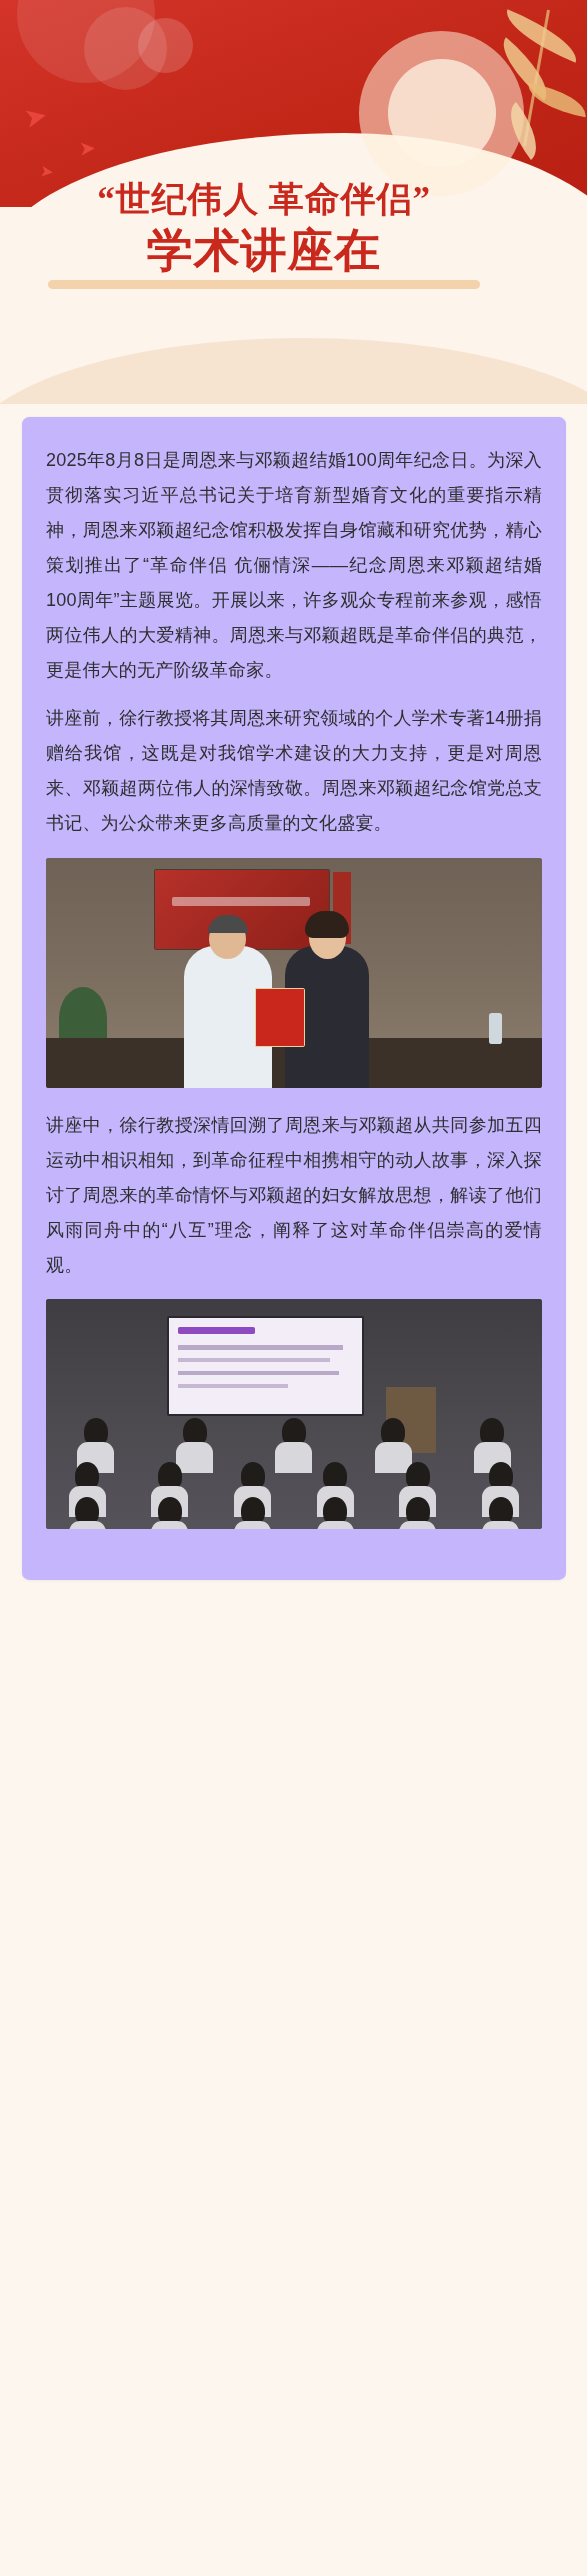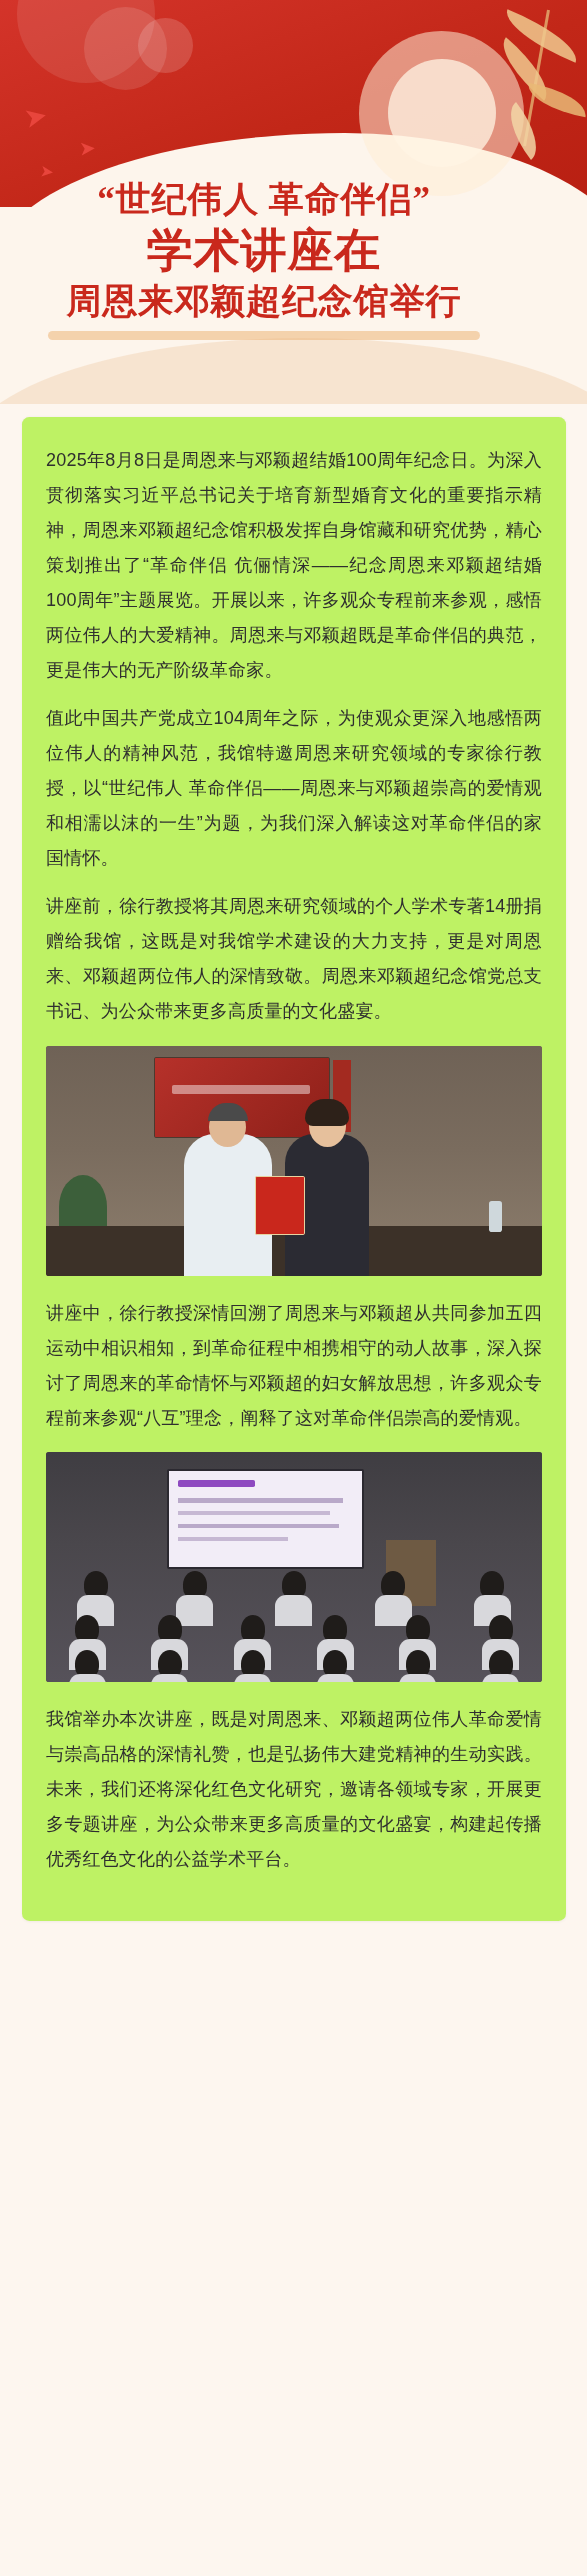--- a/index.html
+++ b/index.html
@@ -132,21 +132,21 @@
     height: 9.2px;
     margin: 3.7px auto 0;
     background: rgba(236, 180, 120, 0.55);
     border-radius: 4.6px;
   }
 
   
   .card {
     position: relative;
     margin: 13px 22px 27.6px;
-    background: #bef264;
+    background: #c4b5fd;
     border-radius: 7.3px;
     padding: 26px 24px 31px;
     box-shadow: 0 0.9px 2.8px rgba(0,0,0,0.05);
   }
   .para {
     font-size: 18px;
     line-height: 35px;
     color: #2f2f2f;
     text-align: justify;
     margin: 0 0 13px;
@@ -320,48 +320,46 @@
 
     <div class="banner-wave"></div>
 
     <div class="bird bird1">➤</div>
     <div class="bird bird2">➤</div>
     <div class="bird bird3">➤</div>
 
     <div class="title-block">
       <div class="title-line title-1">“世纪伟人 革命伴侣”</div>
       <div class="title-line title-2">学术讲座在</div>
-      <div class="title-line title-3">周恩来邓颖超纪念馆举行</div>
       <div class="title-underline"></div>
     </div>
   </div>
 
   <div class="card">
 
     <p class="para">2025年8月8日是周恩来与邓颖超结婚100周年纪念日。为深入贯彻落实习近平总书记关于培育新型婚育文化的重要指示精神，周恩来邓颖超纪念馆积极发挥自身馆藏和研究优势，精心策划推出了“革命伴侣 伉俪情深——纪念周恩来邓颖超结婚100周年”主题展览。开展以来，许多观众专程前来参观，感悟两位伟人的大爱精神。周恩来与邓颖超既是革命伴侣的典范，更是伟大的无产阶级革命家。</p>
-    <p class="para">值此中国共产党成立104周年之际，为使观众更深入地感悟两位伟人的精神风范，我馆特邀周恩来研究领域的专家徐行教授，以“世纪伟人 革命伴侣——周恩来与邓颖超崇高的爱情观和相濡以沫的一生”为题，为我们深入解读这对革命伴侣的家国情怀。</p>
     <p class="para">讲座前，徐行教授将其周恩来研究领域的个人学术专著14册捐赠给我馆，这既是对我馆学术建设的大力支持，更是对周恩来、邓颖超两位伟人的深情致敬。周恩来邓颖超纪念馆党总支书记、为公众带来更多高质量的文化盛宴。</p>
 
     <div class="photo">
       <div class="p1-wall"></div>
       <div class="p1-screen"></div>
       <div class="p1-flag"></div>
       <div class="p1-plant"></div>
       <div class="p1-desk"></div>
       <div class="p1-person-a"></div>
       <div class="p1-head-a"></div>
       <div class="p1-hair-a"></div>
       <div class="p1-person-b"></div>
       <div class="p1-head-b"></div>
       <div class="p1-hair-b"></div>
       <div class="p1-book"></div>
       <div class="p1-bottle"></div>
     </div>
 
-    <p class="para">讲座中，徐行教授深情回溯了周恩来与邓颖超从共同参加五四运动中相识相知，到革命征程中相携相守的动人故事，深入探讨了周恩来的革命情怀与邓颖超的妇女解放思想，许多观众专程前来参观“八互”理念，阐释了这对革命伴侣崇高的爱情观。</p>
+    <p class="para">讲座中，徐行教授深情回溯了周恩来与邓颖超从共同参加五四运动中相识相知，到革命征程中相携相守的动人故事，深入探讨了周恩来的革命情怀与邓颖超的妇女解放思想，解读了他们风雨同舟中的“八互”理念，阐释了这对革命伴侣崇高的爱情观。</p>
 
     <div class="photo">
       <div class="p2-room"></div>
       <div class="p2-screen">
         <div class="sl-title"></div>
         <div class="sl-l1"></div>
         <div class="sl-l2"></div>
         <div class="sl-l3"></div>
         <div class="sl-l4"></div>
       </div>
@@ -436,18 +434,17 @@
             <div class="p2-head"></div>
             <div class="p2-body"></div>
           </div>
         <div class="p2-person">
             <div class="p2-head"></div>
             <div class="p2-body"></div>
           </div>
       </div>
     </div>
 
-    <p class="para">我馆举办本次讲座，既是对周恩来、邓颖超两位伟人革命爱情与崇高品格的深情礼赞，也是弘扬伟大建党精神的生动实践。未来，我们还将深化红色文化研究，邀请各领域专家，开展更多专题讲座，为公众带来更多高质量的文化盛宴，构建起传播优秀红色文化的公益学术平台。</p>
   </div>
 
   <div class="bottom-pad"></div>
 </div>
 
 
 </body></html>

